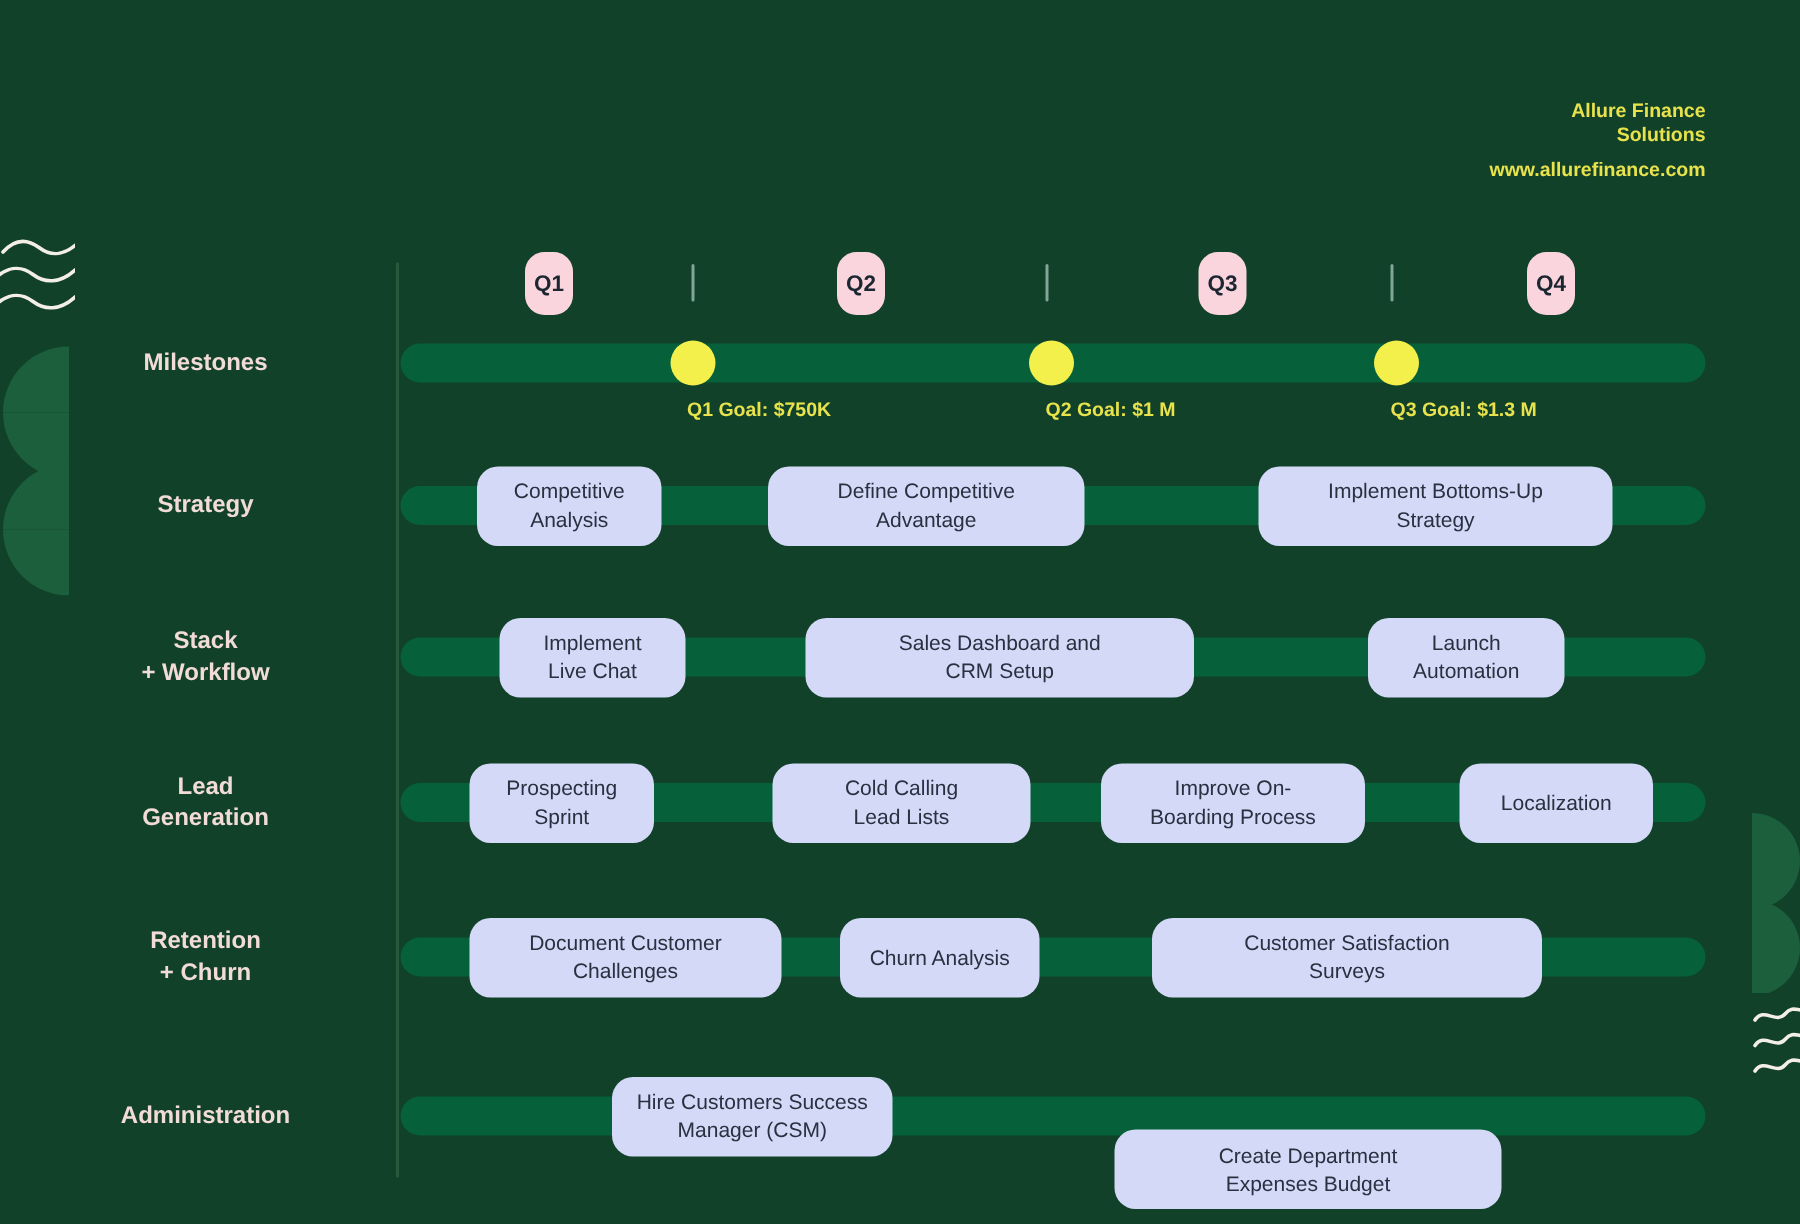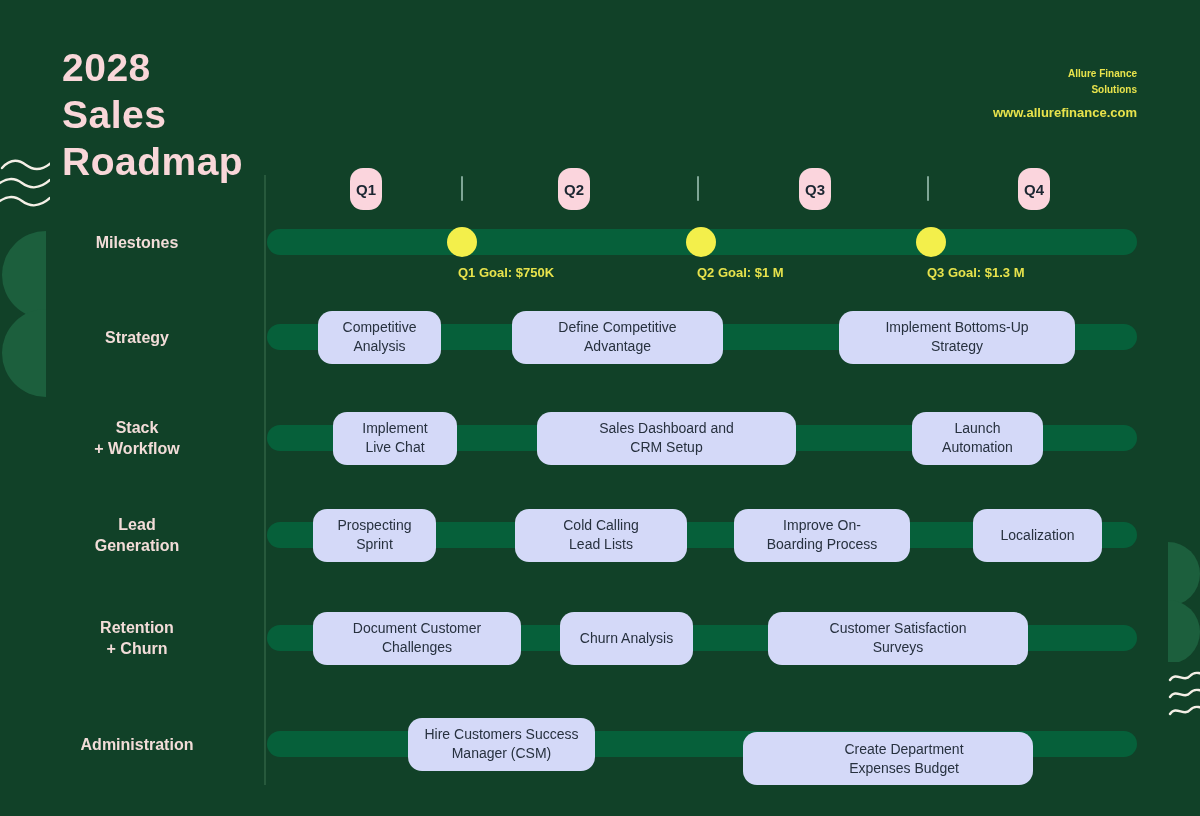--- a/index.html
+++ b/index.html
@@ -18,21 +18,21 @@
     font-size:39px;line-height:47px;font-weight:bold;
     letter-spacing:.5px;
     color:var(--title-pink,#F9D7D9);
     white-space:pre-line;
   }
   .brand{
     right:63px;top:66px;
     text-align:right;
     color:var(--yellow-text,#E8E34C);
   }
-  .brand-name{font-size:10px;line-height:16px;font-weight:bold;white-space:pre-line;}
+  .brand-name{font-size:13px;line-height:16px;font-weight:bold;white-space:pre-line;}
   .brand-url{font-size:13px;line-height:16px;margin-top:7px;font-weight:bold;}
   
   .q-badge{
     position:absolute;
     width:32px;height:42px;
     background:var(--badge-bg,#FBD5DD);
     color:var(--badge-text,#1B2631);
     border-radius:13px;
     display:flex;align-items:center;justify-content:center;
     font-size:15px;font-weight:bold;
@@ -86,23 +86,20 @@
   
   .decor{pointer-events:none;}
   .decor path.leaf{fill:var(--leaf,#1C5F3D);}
   .decor path.wave{fill:none;stroke:var(--wave,#F4EFE6);stroke-width:2.4;stroke-linecap:round;}
 </style>
 </head>
 <body>
 
 <div id="canvas" style="--background: #114128; --bar: #06603A; --task-bg: #D4D9F8; --task-text: #27313F; --badge-bg: #FBD5DD; --badge-text: #1B2631; --title-pink: #F9D7D9; --label-pink: #F2DCD8; --yellow-dot: #F3EF4B; --yellow-text: #E8E34C; --tick: #7FA696; --vline: #27593C; --leaf: #1C5F3D; --wave: #F4EFE6;">
 
-  <div class="abs title">2028
-Sales
-Roadmap</div>
   <div class="abs brand">
     <div class="brand-name">Allure Finance
 Solutions</div>
     <div class="brand-url">www.allurefinance.com</div>
   </div>
 
   <svg class="abs decor" style="left:-2px;top:152px" width="52" height="62" viewBox="0 0 52 62">
     <path class="wave" d="M4,16 C12,7 20,7 28,13 S44,19 54,10"></path>
     <path class="wave" d="M-2,34 C8,25 16,25 24,31 S42,37 52,28"></path>
     <path class="wave" d="M-2,52 C8,43 16,43 24,49 S42,55 52,46"></path>
@@ -178,17 +175,17 @@
       <div class="bar" style="left: 267px; width: 870px; top: 625px;"></div>
       <div class="task" style="left: 313px; width: 208px; top: 611.5px;">Document Customer
 Challenges</div>
       <div class="task" style="left: 560px; width: 133px; top: 611.5px;">Churn Analysis</div>
       <div class="task" style="left: 768px; width: 260px; top: 611.5px;">Customer Satisfaction
 Surveys</div>
       <div class="row-label" style="top: 744px;">Administration</div>
       <div class="bar" style="left: 267px; width: 870px; top: 731px;"></div>
       <div class="task" style="left: 408px; width: 187px; top: 717.5px; text-align: center;">Hire Customers Success
 Manager (CSM)</div>
-      <div class="task" style="left: 743px; width: 258px; top: 732px; padding-left: 32px;">Create Department
+      <div class="task" style="left: 743px; width: 258px; top: 753px;">Create Department
 Expenses Budget</div>
     </div>
 
 </div>
 
 </body></html>

